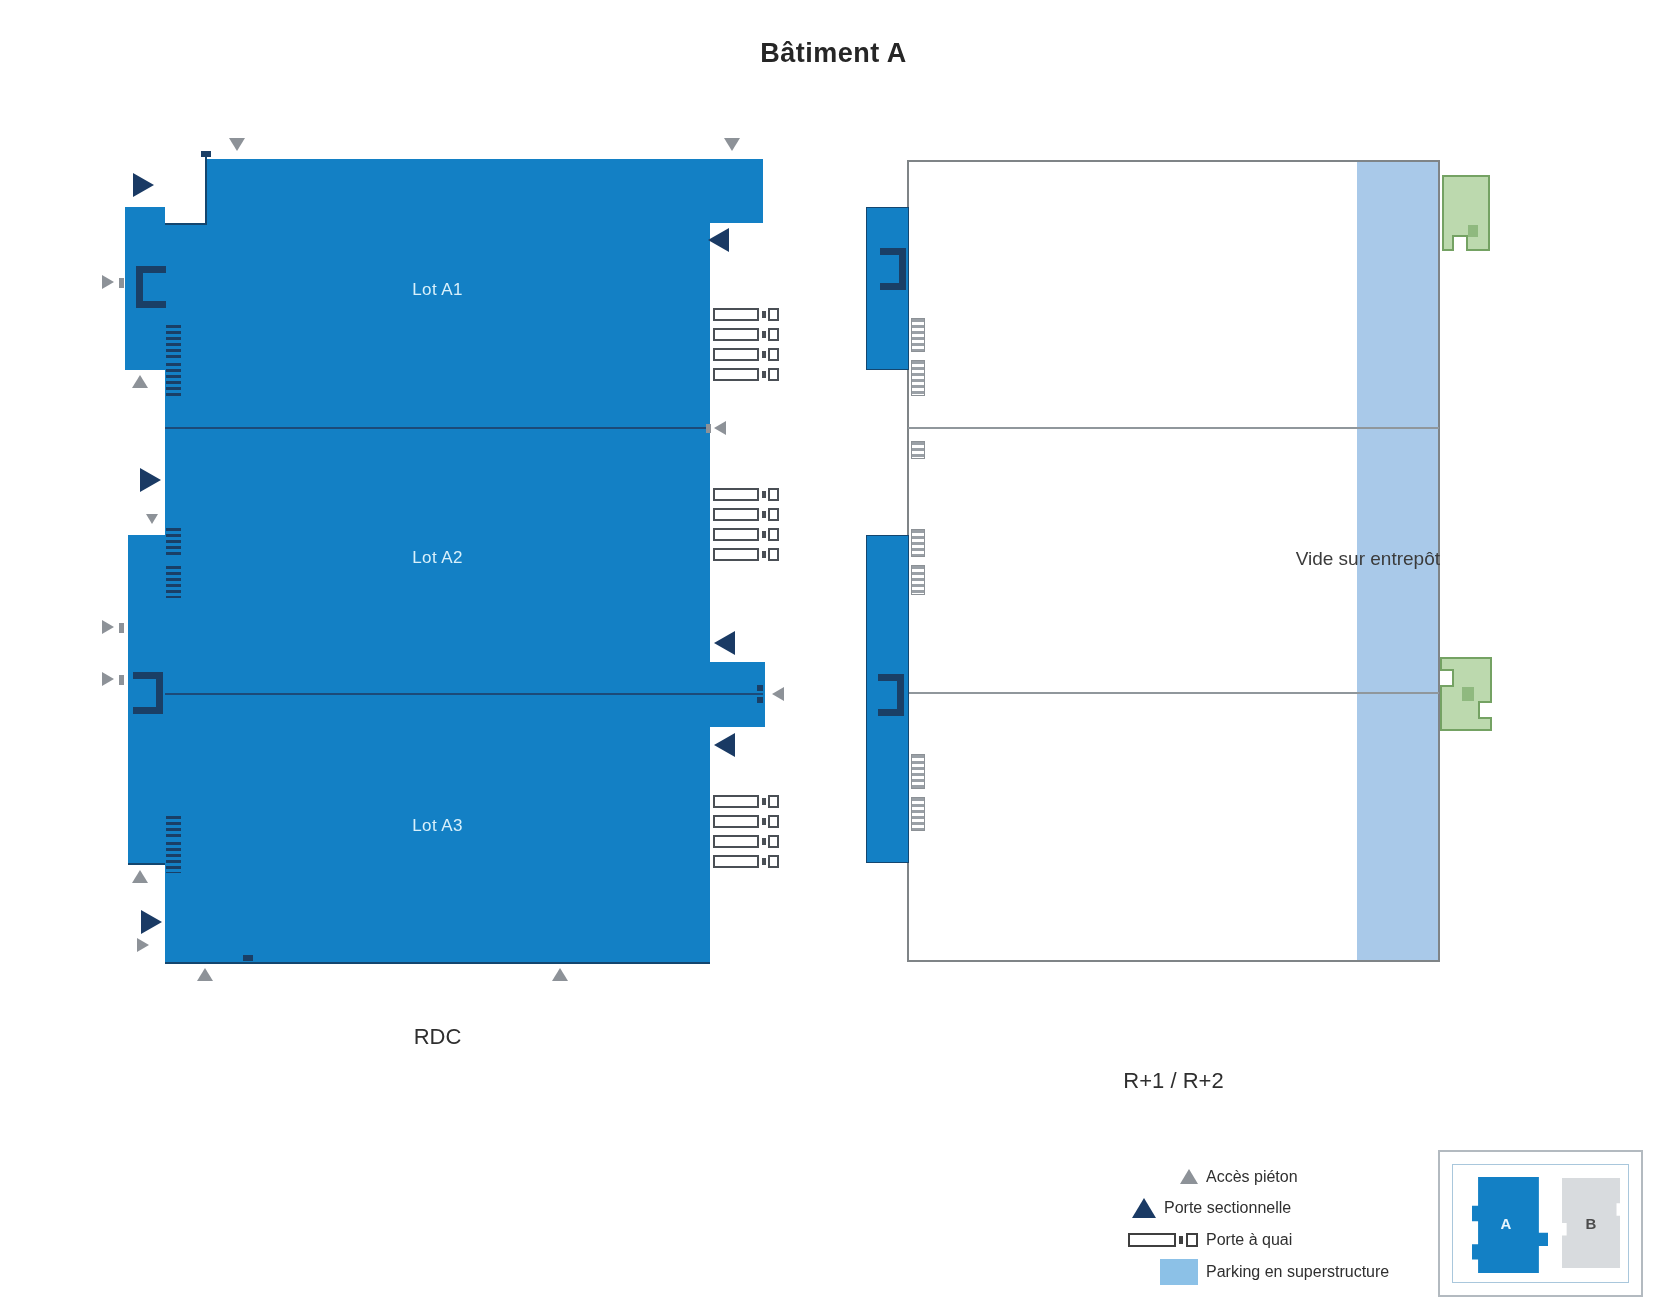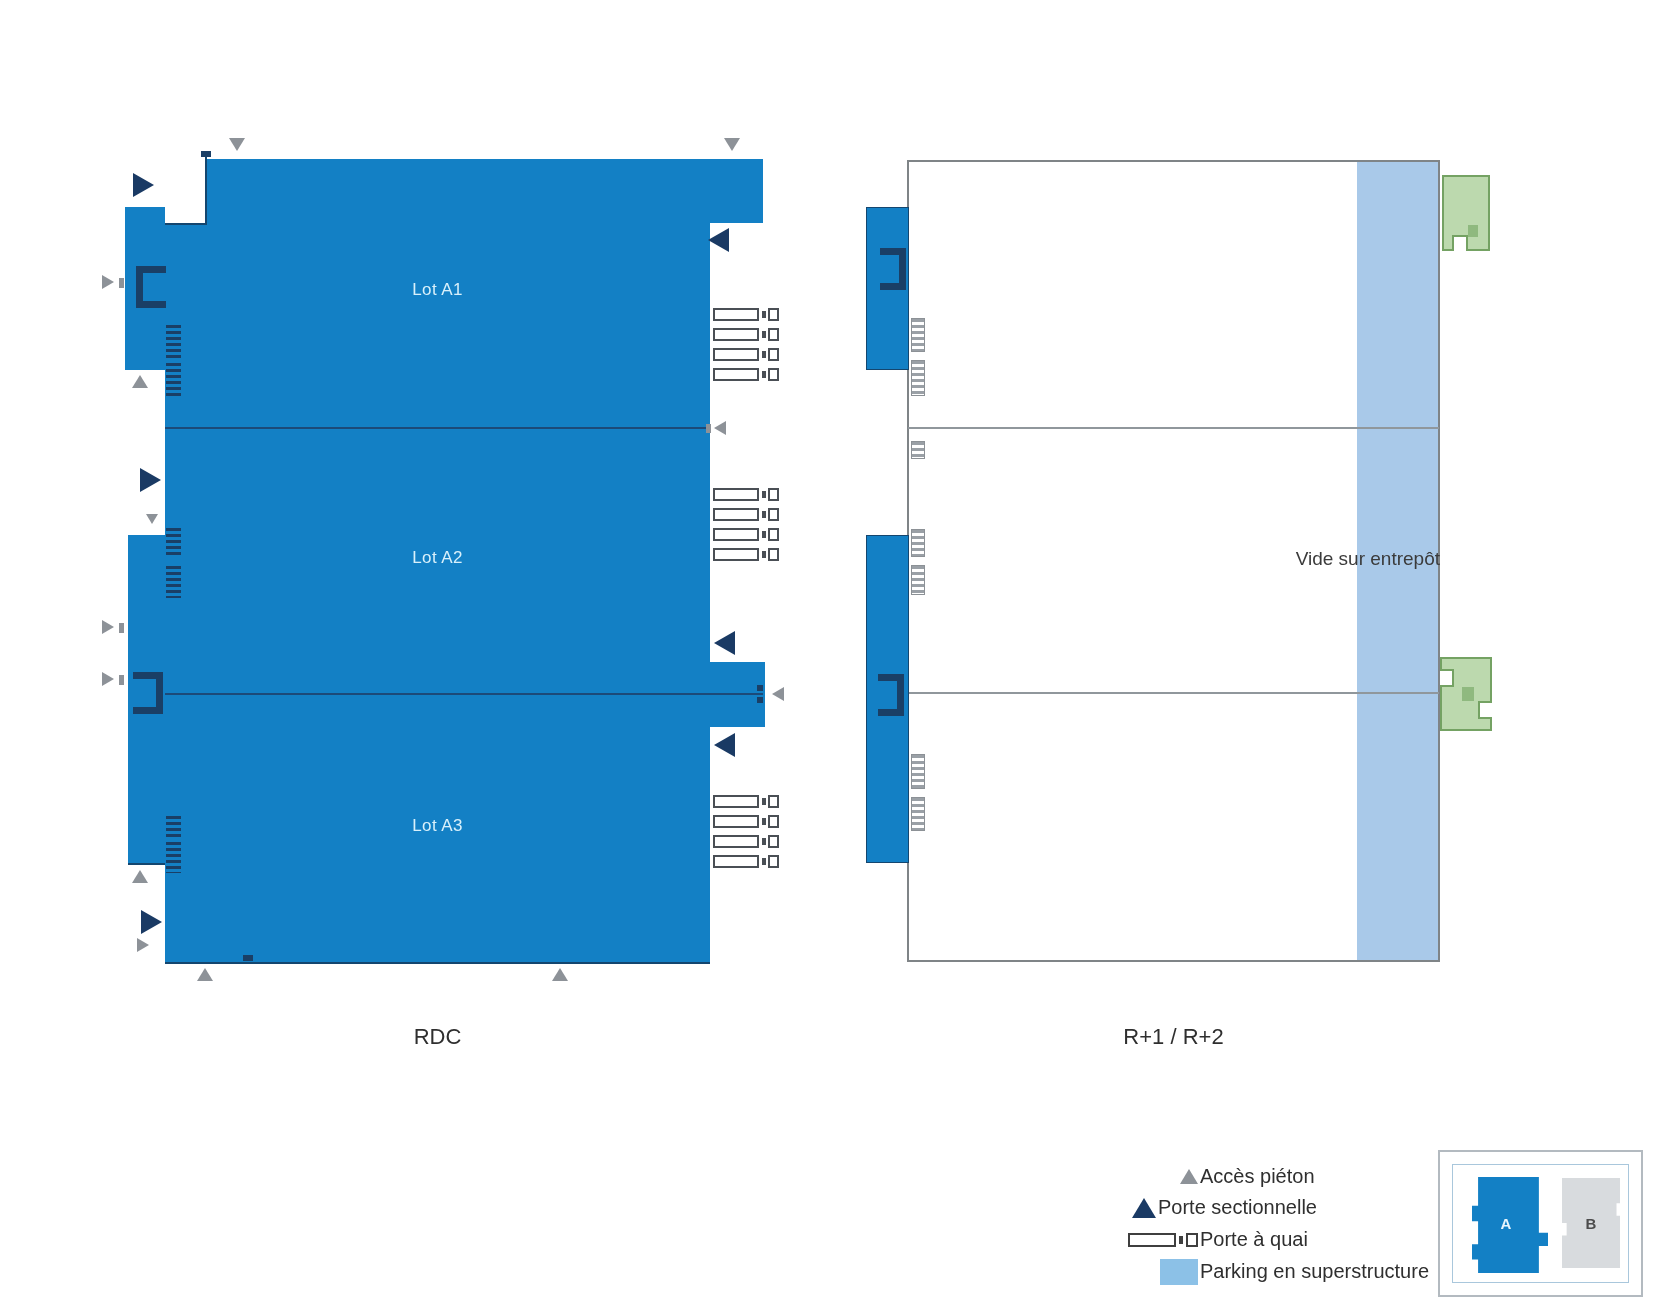--- a/index.html
+++ b/index.html
@@ -40,21 +40,21 @@
   .tick-g{background:#8d9298;}
   
   .rp-rect{left:907px;top:160px;width:533px;height:802px;border:2px solid #7f8487;box-sizing:border-box;background:#ffffff;}
   .parking{background:#a9c9e9;}
   .green-stair{background:#bcd9ae;border:2px solid #74a263;box-sizing:border-box;}
   .green-notch{background:#ffffff;}
   .green-inner{background:#8fb97f;}
   
   .legend-row{position:absolute;height:33px;display:flex;align-items:center;}
   .legend-icon-cell{width:112px;display:flex;justify-content:flex-end;align-items:center;}
-  .legend-label{margin-left:2px;font-size:20px;color:#2f2f2f;}
+  .legend-label{margin-left:8px;font-size:16px;color:#2f2f2f;}
   .t-up-legend-g{border-left:9px solid transparent;border-right:9px solid transparent;border-bottom:15px solid #8d9298;}
   .t-up-legend-n{border-left:12px solid transparent;border-right:12px solid transparent;border-bottom:20px solid #1a3a64;}
   .legend-quai{position:relative;width:70px;height:14px;}
   .legend-quai .body{position:absolute;left:0;top:0;width:48px;height:14px;background:#fff;border:2px solid #3f3f3f;box-sizing:border-box;}
   .legend-quai .mid{position:absolute;left:51px;top:3px;width:4px;height:8px;background:#3f3f3f;}
   .legend-quai .end{position:absolute;left:58px;top:0;width:12px;height:14px;background:#fff;border:2px solid #3f3f3f;box-sizing:border-box;}
   .legend-parking{width:38px;height:26px;background:#8cc1e7;}
   
   .minimap{left:1438px;top:1150px;width:205px;height:147px;border:2px solid #b3bac0;box-sizing:border-box;background:#fff;}
   .minimap-inner{left:1452px;top:1164px;width:177px;height:119px;border:1px solid #a9c7dc;box-sizing:border-box;}
@@ -62,20 +62,21 @@
         clip-path:polygon(8% 0,88% 0,88% 58%,100% 58%,100% 72%,88% 72%,88% 100%,8% 100%,8% 86%,0% 86%,0% 70%,8% 70%,8% 46%,0% 46%,0% 30%,8% 30%);}
   .mm-b{left:1562px;top:1178px;width:58px;height:90px;background:#d8dbde;
         clip-path:polygon(0 0,100% 0,100% 28%,94% 28%,94% 42%,100% 42%,100% 100%,0 100%,0 64%,8% 64%,8% 50%,0 50%);}
   .mm-label{text-align:center;font-size:15px;font-weight:600;}
 </style>
 </head>
 <body>
 
 <div class="canvas">
 
+  <div class="abs page-title">Bâtiment A</div>
 
   <div>
 
     <div class="abs blue" style="left:165px;top:159px;width:545px;height:803px;border-bottom:2px solid #14466f;"></div>
     <div class="abs blue" style="left:710px;top:159px;width:53px;height:64px;"></div>
     <div class="abs blue" style="left:710px;top:662px;width:55px;height:65px;"></div>
     <div class="abs blue" style="left:125px;top:207px;width:40px;height:163px;"></div>
     <div class="abs blue" style="left:128px;top:535px;width:37px;height:328px;border-bottom:2px solid #14466f;"></div>
 
     <div class="abs" style="left:165px;top:157px;width:40px;height:66px;background:#ffffff;border-right:2px solid #14466f;border-bottom:2px solid #14466f;"></div>
@@ -216,21 +217,21 @@
     <div class="abs green-stair" style="left:1440px;top:657px;width:52px;height:74px;">
       <span class="abs green-notch" style="left:-2px;top:10px;width:12px;height:14px;border:2px solid #74a263;border-left:none;"></span>
       <span class="abs green-notch" style="right:-2px;bottom:10px;width:12px;height:14px;border:2px solid #74a263;border-right:none;"></span>
       <span class="abs green-inner" style="left:20px;top:28px;width:12px;height:14px;"></span>
     </div>
 
     <div class="abs note-label" style="top:548px;">Vide sur entrepôt</div>
   </div>
 
   <div class="abs floor-label" style="left:165px;width:545px;">RDC</div>
-  <div class="abs floor-label" style="left:907px;width:533px;">R+1 / R+2</div>
+  <div class="abs floor-label" style="left:907px;width:533px;margin-top:44px;">R+1 / R+2</div>
 
   <div>
     <div class="legend-row" style="left:1086px;top:1160px;">
       <span class="legend-icon-cell">
           <span class="tri t-up-legend-g"></span>
         </span>
       <span class="legend-label">Accès piéton</span>
     </div>
     <div class="legend-row" style="left:1044px;top:1191px;">
       <span class="legend-icon-cell">

